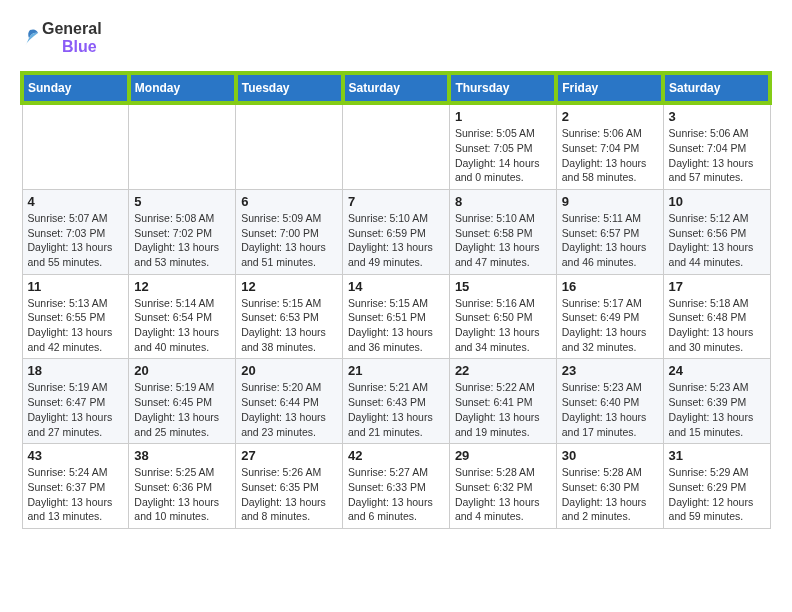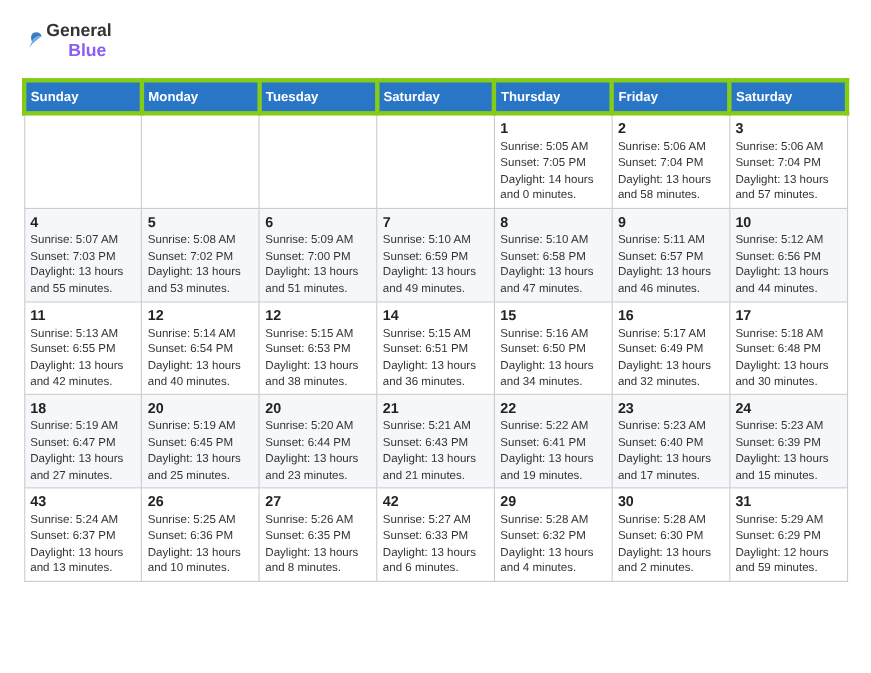--- a/index.html
+++ b/index.html
@@ -216,21 +216,21 @@
           <div class="day-number">24</div>
           <div class="day-info">Sunrise: 5:23 AM<br>Sunset: 6:39 PM<br>Daylight: 13 hours<br>and 15 minutes.</div>
         </td>
       </tr>
       <tr>
         <td>
           <div class="day-number">43</div>
           <div class="day-info">Sunrise: 5:24 AM<br>Sunset: 6:37 PM<br>Daylight: 13 hours<br>and 13 minutes.</div>
         </td>
         <td>
-          <div class="day-number">26</div>
+          <div class="day-number">38</div>
           <div class="day-info">Sunrise: 5:25 AM<br>Sunset: 6:36 PM<br>Daylight: 13 hours<br>and 10 minutes.</div>
         </td>
         <td>
           <div class="day-number">27</div>
           <div class="day-info">Sunrise: 5:26 AM<br>Sunset: 6:35 PM<br>Daylight: 13 hours<br>and 8 minutes.</div>
         </td>
         <td>
           <div class="day-number">42</div>
           <div class="day-info">Sunrise: 5:27 AM<br>Sunset: 6:33 PM<br>Daylight: 13 hours<br>and 6 minutes.</div>
         </td>

